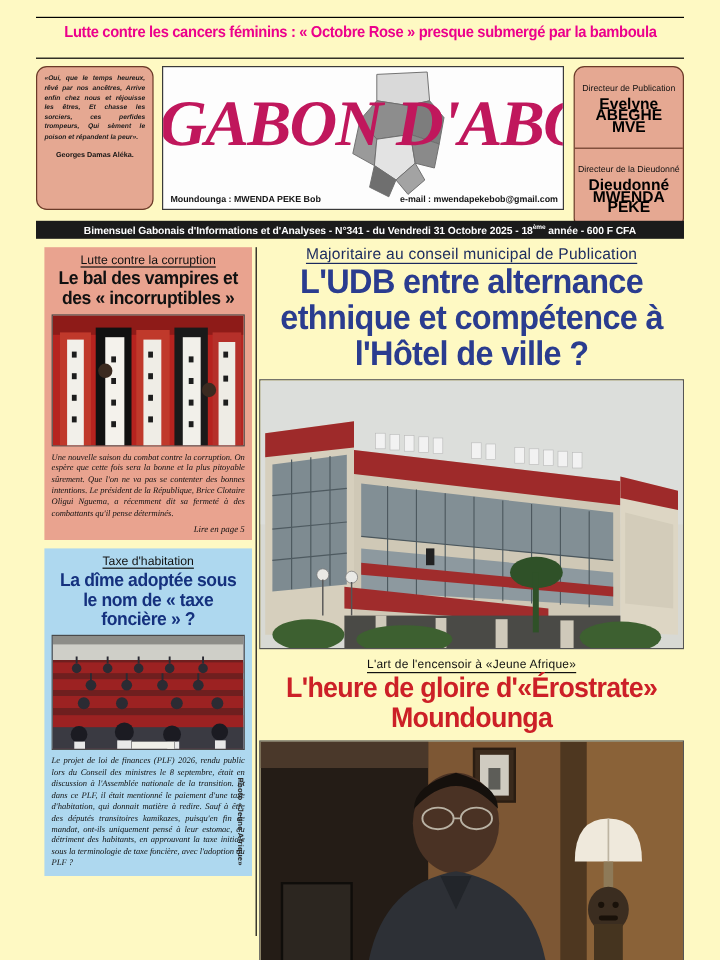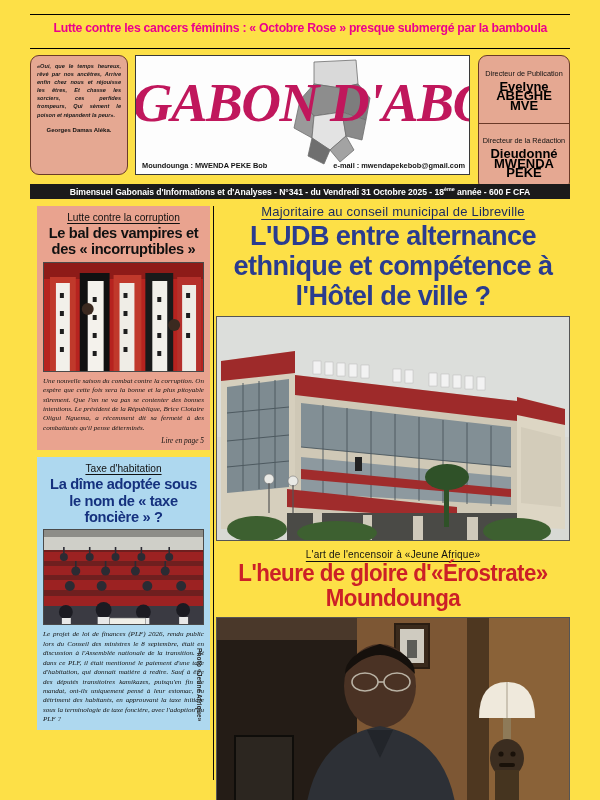--- a/index.html
+++ b/index.html
@@ -5,21 +5,21 @@
   * { box-sizing: border-box; margin: 0; padding: 0; }
   html, body {
     width: 600px; height: 800px;
     background: #ffffff;
     font-family: "Liberation Sans", sans-serif;
     overflow: hidden;
   }
   #page {
     position: relative;
     width: 600px; height: 800px;
-    background: #fde047;
+    background: #fef9c3;
   }
 
   
   .top-banner {
     position: absolute; left: 0; top: 18px; width: 600px;
     text-align: center;
   }
   .top-banner .txt {
     display: inline-block;
     font-family: "Liberation Sans", sans-serif;
@@ -264,21 +264,21 @@
         <span class="email">e-mail : mwendapekebob@gmail.com</span>
       </div>
     </div>
 
     <div class="dir-box">
       <div class="dir-half">
         <div class="dir-role">Directeur de Publication</div>
         <div class="dir-name">Evelyne ABEGHE MVE</div>
       </div>
       <div class="dir-half">
-        <div class="dir-role">Directeur de la Rédaction</div>
+        <div class="dir-role">Directeur de la Dieudonné</div>
         <div class="dir-name">Dieudonné MWENDA PEKE</div>
       </div>
     </div>
   </div>
 
   <div class="subbar">
     <span><span>Bimensuel Gabonais d'Informations et d'Analyses - N°341 - du Vendredi 31 Octobre 2025 - 18</span><sup>ème</sup><span> année - 600 F CFA</span></span>
   </div>
 
   <div class="vrule"></div>
@@ -397,21 +397,21 @@
       </div>
 
       <div class="body-text">Le projet de loi de finances (PLF) 2026, rendu public lors du Conseil des ministres le 8 septembre, était en discussion à l'Assemblée nationale de la transition. Et dans ce PLF, il était mentionné le paiement d'une taxe d'habitation, qui donnait matière à redire. Sauf à être des députés transitoires kamikazes, puisqu'en fin de mandat, ont-ils uniquement pensé à leur estomac, au détriment des habitants, en approuvant la taxe initiale sous la terminologie de taxe foncière, avec l'adoption du PLF ?</div>
 
     </div>
   </div>
 
   <div class="right-col">
 
     <div>
-      <div class="main-kicker">Majoritaire au conseil municipal de Libreville</div>
+      <div class="main-kicker">Majoritaire au conseil municipal de Publication</div>
       <div class="main-head">L'UDB entre alternance ethnique et compétence à l'Hôtel de ville ?</div>
 
       <div class="main-photo" style="height:225px;">
         <svg viewBox="0 0 354 225" width="354" height="225" preserveAspectRatio="none">
           <rect width="354" height="225" fill="#d8d9d4"></rect>
 
           <rect width="354" height="120" fill="#dcdedb"></rect>
 
           <polygon points="4,44 78,34 78,212 4,212" fill="#d6cfbd"></polygon>
           <polygon points="4,44 78,34 78,56 4,64" fill="#9e2a2a"></polygon>

